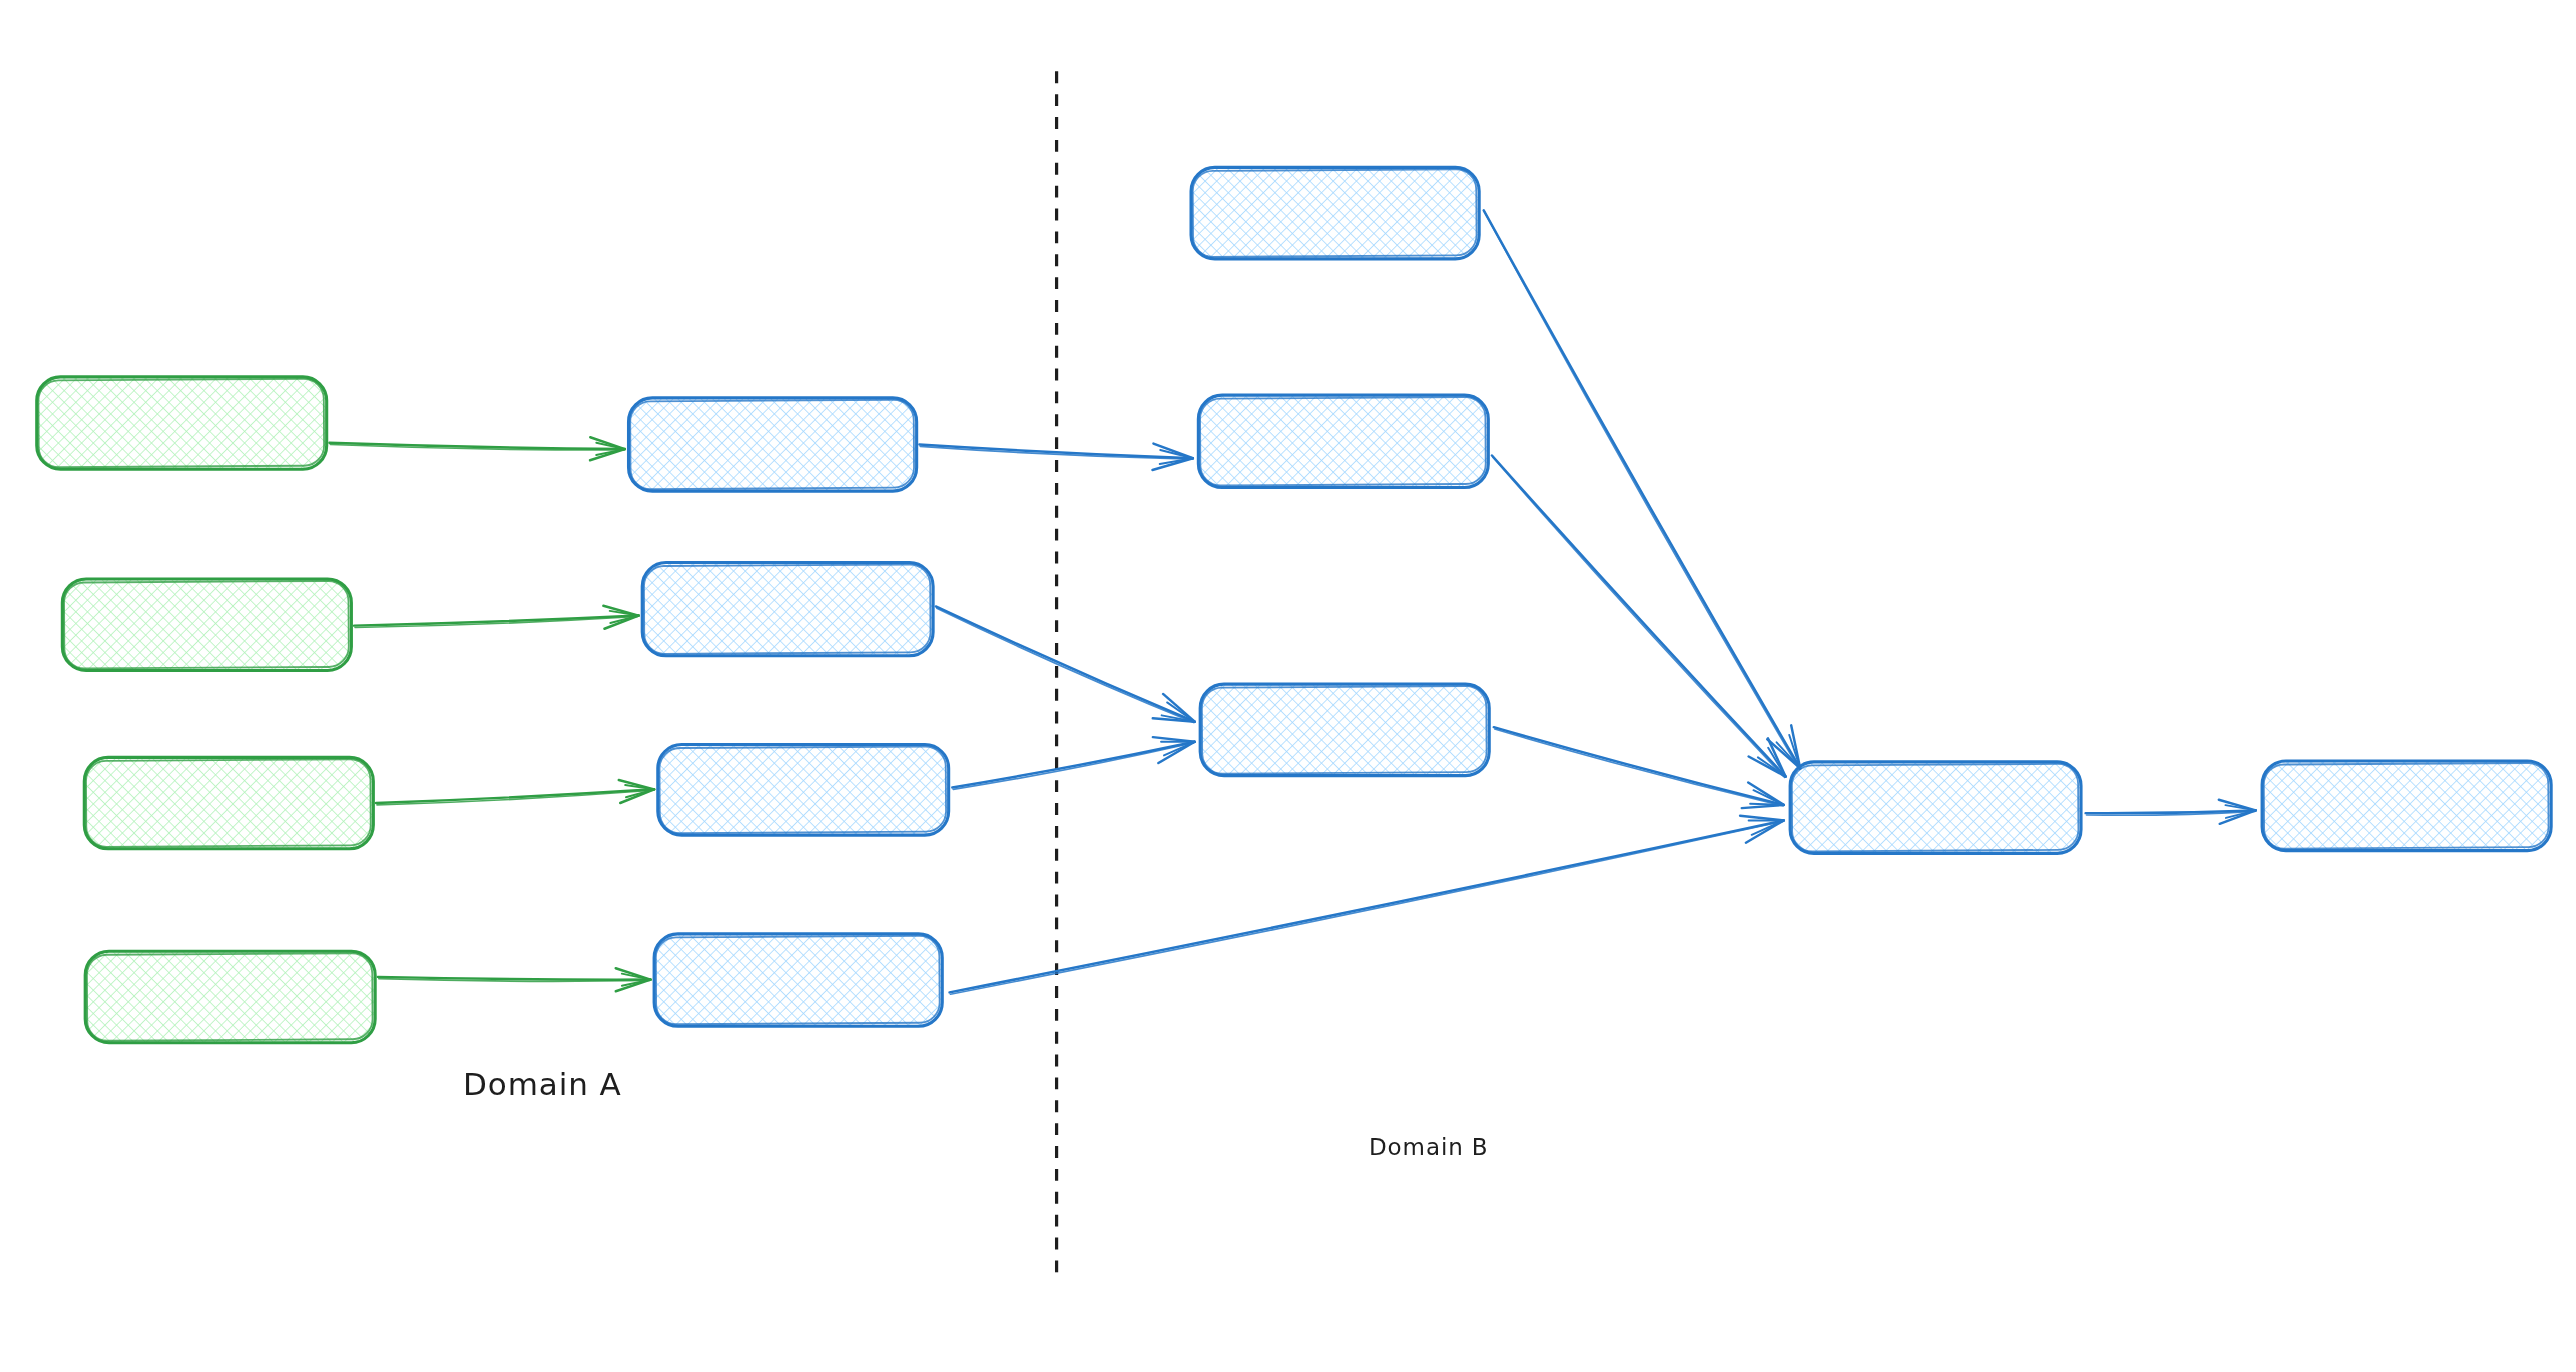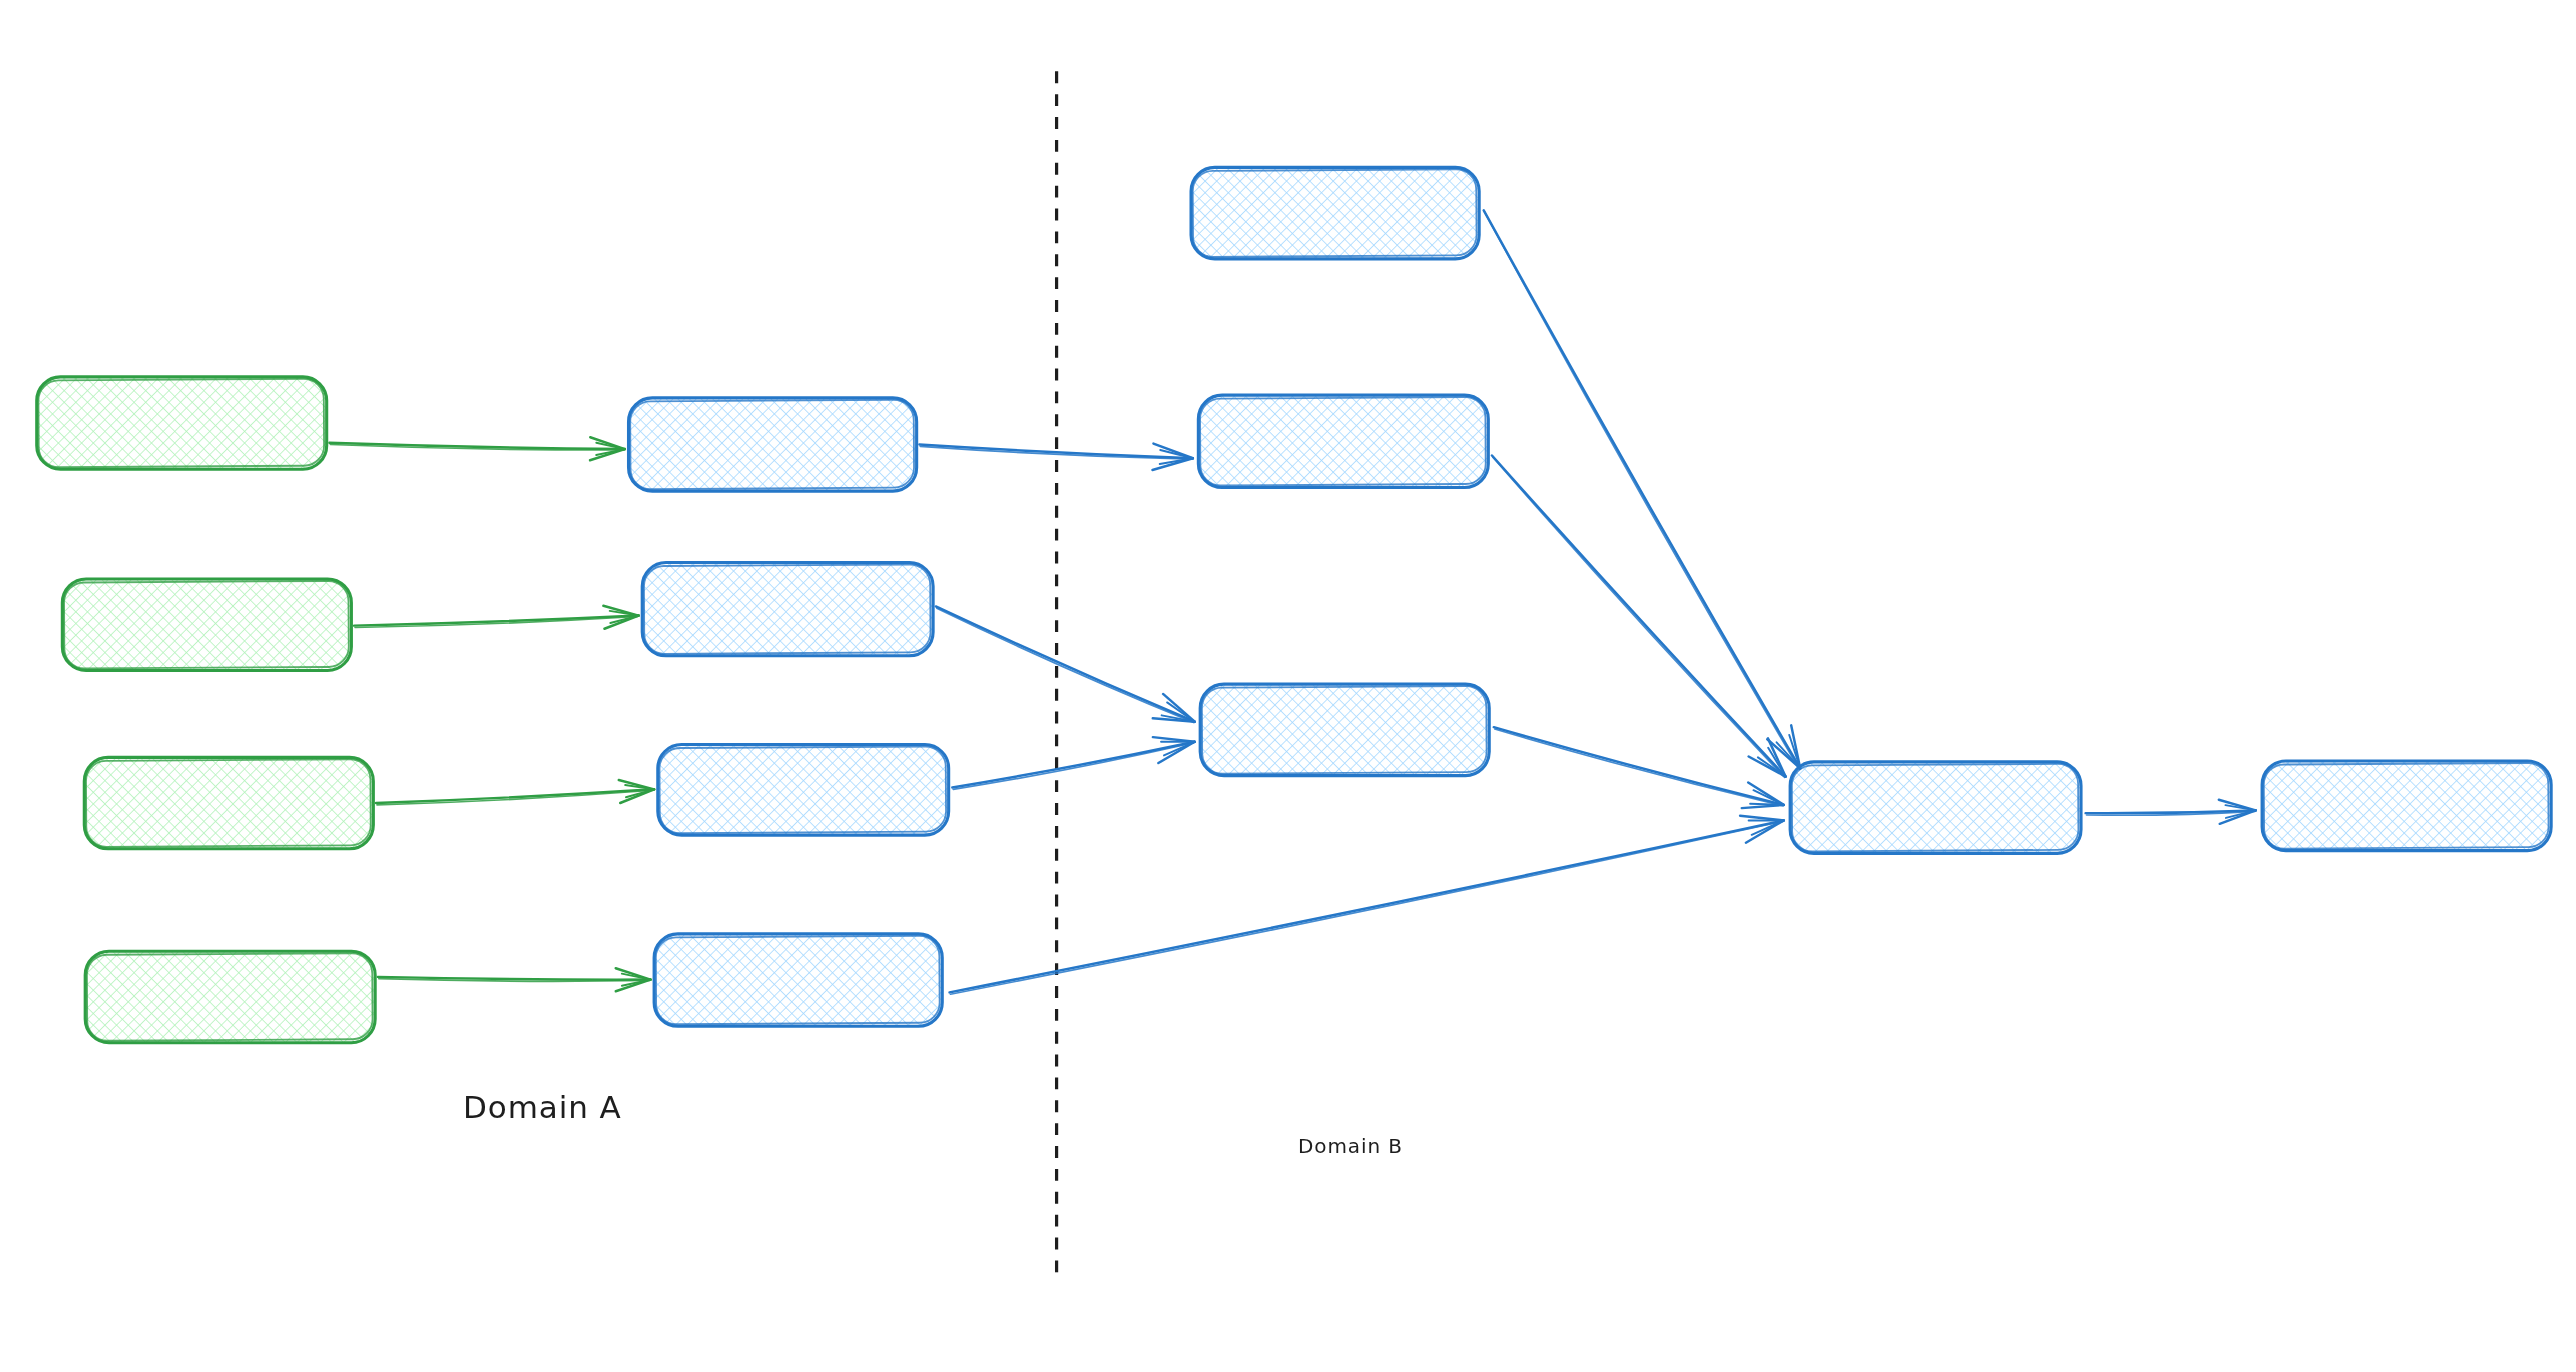--- a/index.html
+++ b/index.html
@@ -189,16 +189,16 @@
         <g fill="none" stroke="#2577c8" stroke-width="2.7" stroke-linecap="round">
           <path d="M2280 889 Q2373.0322538694363 889.4997399050643 2466 886"></path>
           <path d="M2281 891 Q2373.0806346735912 892.4993497626607 2465 887" stroke-width="1.8" opacity="0.85"></path>
           <path d="M2466 886 L2426.6573328836653 900.7021952161328" stroke-width="2.7"></path>
           <path d="M2466 886 L2425.6633296410396 874.2973069615338" stroke-width="2.7"></path>
           <path d="M2466 886 L2433.424907280348 894.2354923535929" stroke-width="2.1"></path>
           <path d="M2466 886 L2432.8979350147683 880.2369024202695" stroke-width="2.1"></path>
         </g>
       </g>
   </svg>
-  <div class="domain-label" style="left: 463px; top: 1089px; font-size: 31px; color: rgb(30, 30, 30);">Domain A</div>
-  <div class="domain-label" style="left: 1298px; top: 1134px; font-size: 20px; color: rgb(30, 30, 30);">Domain B</div>
+  <div class="domain-label" style="left: 463px; top: 1066px; font-size: 31px; color: rgb(30, 30, 30);">Domain A</div>
+  <div class="domain-label" style="left: 1369px; top: 1134px; font-size: 23px; color: rgb(30, 30, 30);">Domain B</div>
 </div>
 
 
 </body></html>

